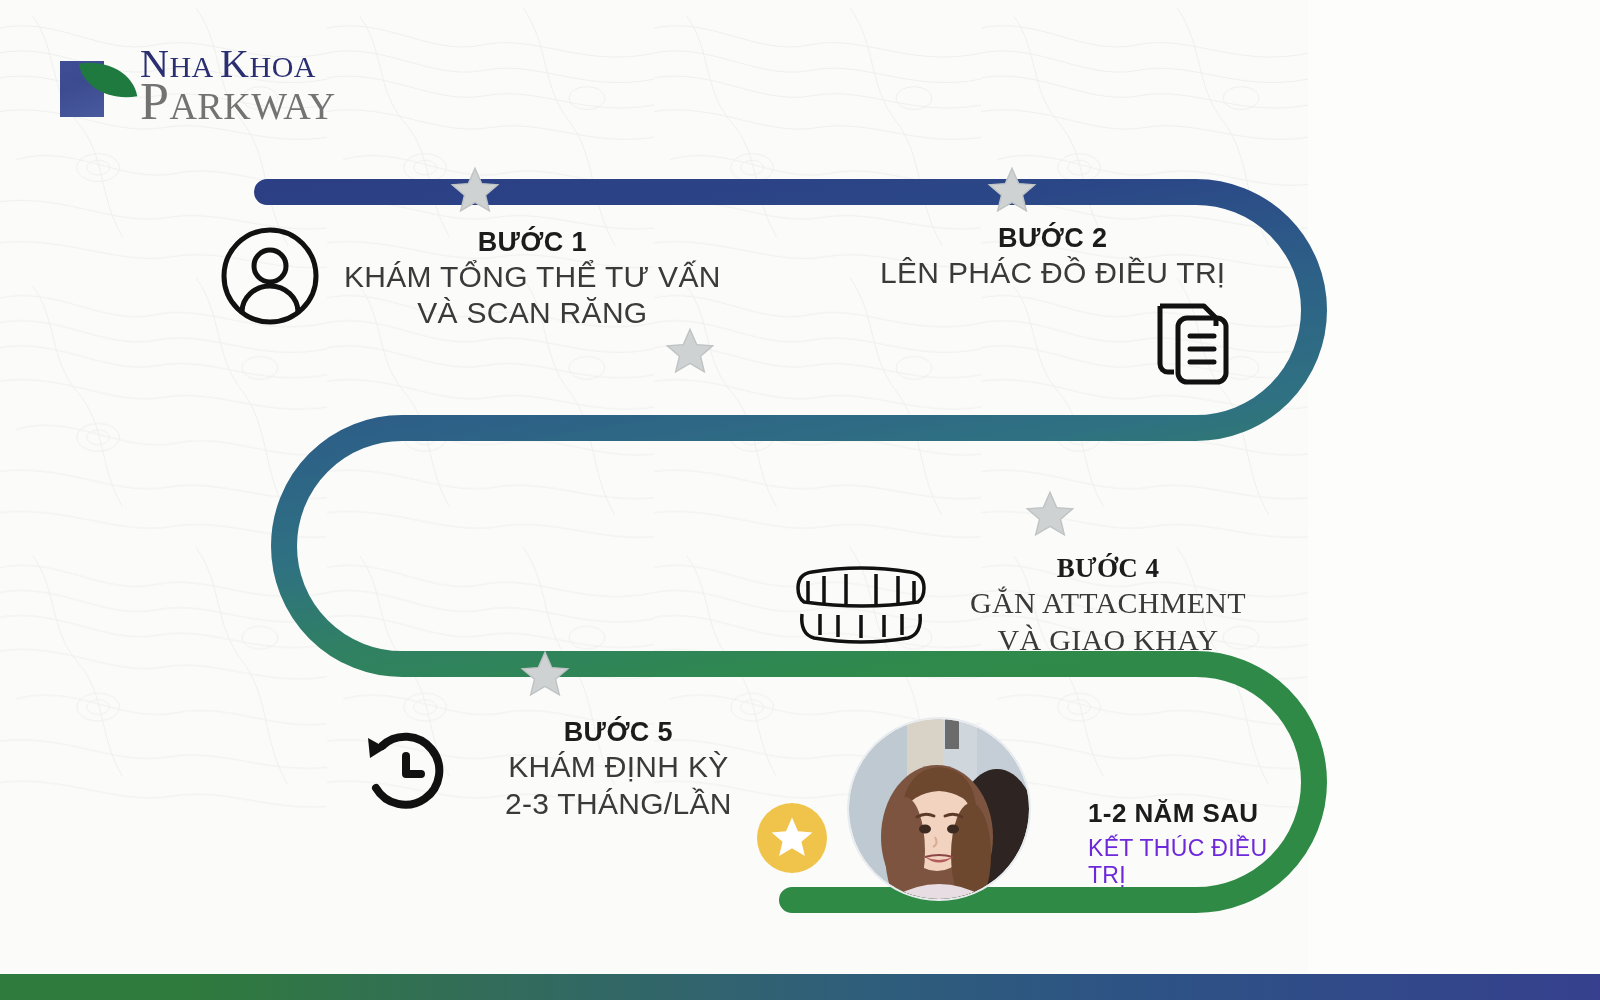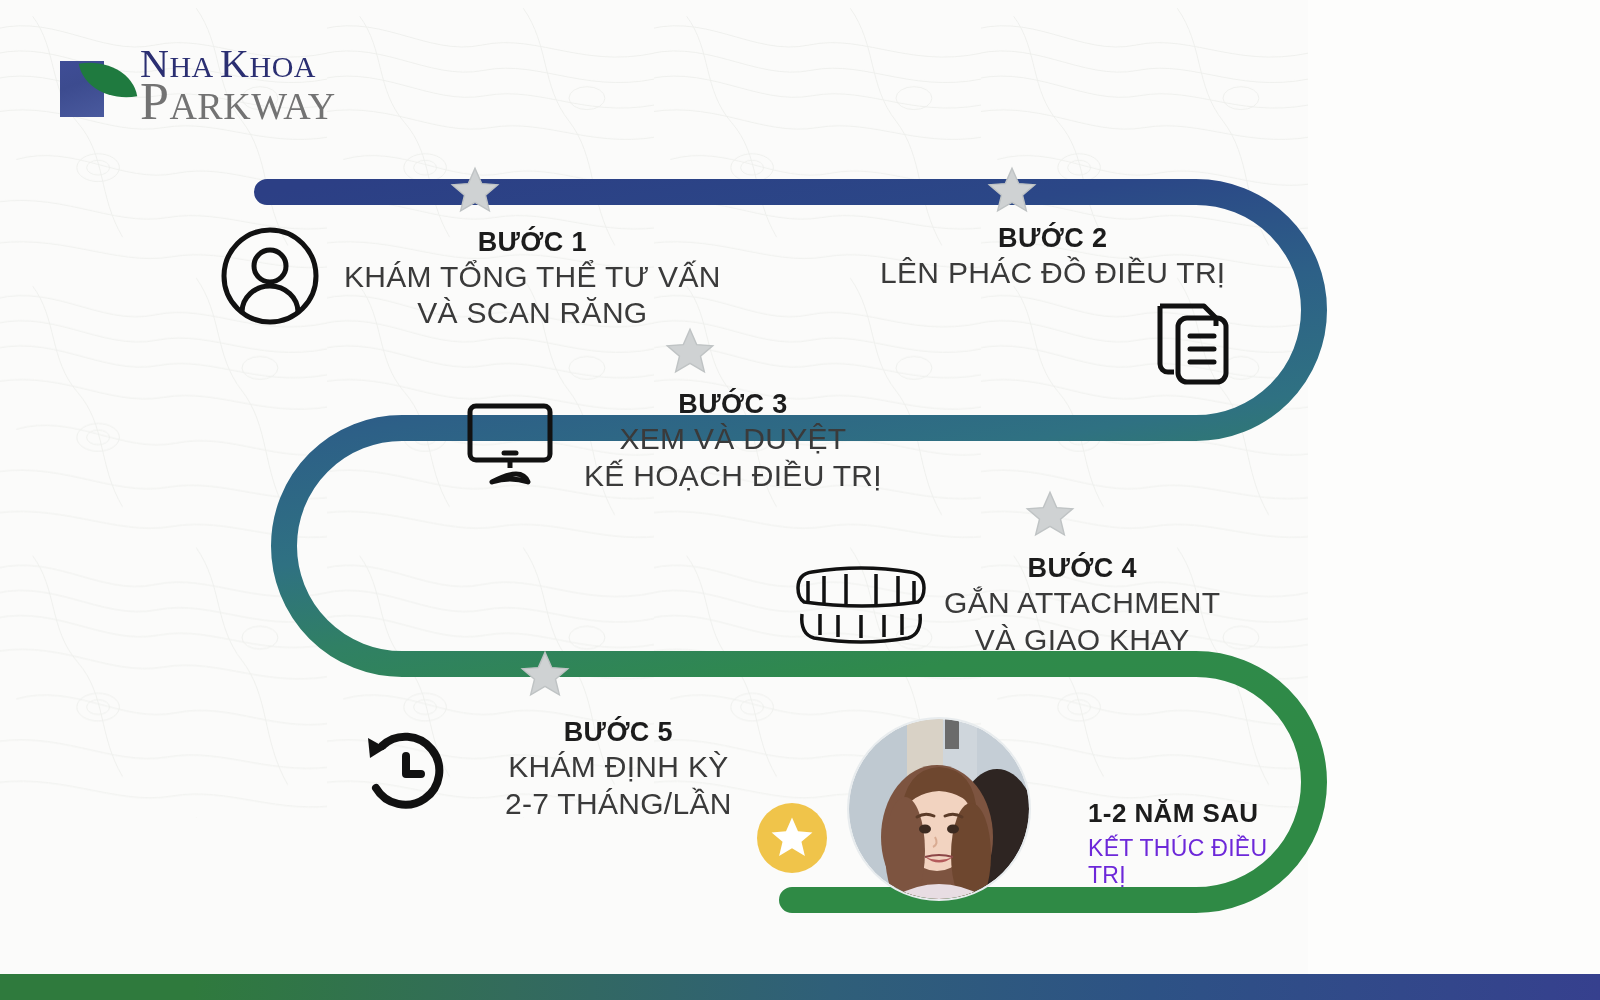--- a/index.html
+++ b/index.html
@@ -45,21 +45,21 @@
   .ta-center { text-align:center; }
 
   
   #step-1 { left:218px; top:224px; }
   #step-1 .step-text { margin-left:22px; }
   #step-2 { left:880px; top:222px;flex-direction:column; }
   #step-2 .step-text { margin-right:18px; }
   #step-3 { left:462px; top:388px; }
   #step-3 .step-text { margin-left:26px; }
   #step-4 { left:786px; top:552px; }
-  #step-4 .step-text { margin-left:8px; }
+  #step-4 .step-text { margin-left:34px;font-family:Liberation Serif, serif; }
   #step-5 { left:360px; top:716px;gap:29px; }
   #step-5 .step-text { margin-left:24px; }
 
   #final-block { position:absolute; left:1088px; top:798px; z-index:4; }
   #final-title { font-size:26px; font-weight:bold; color:#1c1c1c; letter-spacing:0.4px; }
   #final-sub { font-size:23px; color:#6d28d9; letter-spacing:0.3px; margin-top:6px; }
 
   
   #gold-badge {
     position:absolute; left:757px; top:803px; width:70px; height:70px;
@@ -178,35 +178,20 @@
         <path d="M20,14 h44 l12,12 v8" fill="none" stroke="#111" stroke-width="5" stroke-linejoin="round"></path>
         <path d="M20,14 v58 a8,8 0 0 0 8,8 h6" fill="none" stroke="#111" stroke-width="5" stroke-linejoin="round"></path>
         <rect x="38" y="26" width="48" height="64" rx="9" fill="none" stroke="#111" stroke-width="5"></rect>
         <line x1="50" y1="44" x2="74" y2="44" stroke="#111" stroke-width="5" stroke-linecap="round"></line>
         <line x1="50" y1="57" x2="74" y2="57" stroke="#111" stroke-width="5" stroke-linecap="round"></line>
         <line x1="50" y1="70" x2="74" y2="70" stroke="#111" stroke-width="5" stroke-linecap="round"></line>
       </svg>
     </div>
   </div>
 
-  <div class="step" id="step-3">
-    <div class="step-icon">
-      <svg width="96" height="96" viewBox="0 0 96 96">
-        <rect x="8" y="12" width="80" height="54" rx="6" fill="none" stroke="#111" stroke-width="5"></rect>
-        <line x1="42" y1="59" x2="54" y2="59" stroke="#111" stroke-width="5" stroke-linecap="round"></line>
-        <path d="M48,66 v8" stroke="#111" stroke-width="5"></path>
-        <path d="M30,88 q18,-6 36,0 q-6,-16 -36,0 Z" fill="none" stroke="#111" stroke-width="5" stroke-linejoin="round"></path>
-      </svg>
-    </div>
-    <div class="step-text ta-center">
-      <div class="step-title">BƯỚC 3</div>
-      <div class="step-line">XEM VÀ DUYỆT</div>
-      <div class="step-line">KẾ HOẠCH ĐIỀU TRỊ</div>
-    </div>
-  </div>
 
   <div class="step" id="step-4">
     <div class="step-icon">
       <svg width="150" height="92" viewBox="0 0 150 92">
         <g fill="none" stroke="#111" stroke-width="3.5" stroke-linejoin="round">
           <path d="M12,26 q0,-14 14,-16 q49,-8 98,0 q14,2 14,16 q0,10 -6,14 q-55,8 -114,0 q-6,-4 -6,-14 Z"></path>
           <path d="M60,12 v30 M90,12 v30"></path>
           <path d="M38,14 v27 M22,19 v22"></path>
           <path d="M112,14 v27 M128,19 v22"></path>
           <path d="M16,52 q-2,20 12,24 q47,8 94,0 q14,-4 12,-24"></path>
@@ -226,21 +211,21 @@
     <div class="step-icon">
       <svg width="92" height="92" viewBox="0 0 92 92">
         <path d="M22,20 a34,34 0 1 1 -6,42" fill="none" stroke="#111" stroke-width="8" stroke-linecap="round"></path>
         <path d="M8,12 L26,22 L10,32 Z" fill="#111"></path>
         <path d="M46,30 v18 h15" fill="none" stroke="#111" stroke-width="8" stroke-linecap="round" stroke-linejoin="round"></path>
       </svg>
     </div>
     <div class="step-text ta-center">
       <div class="step-title">BƯỚC 5</div>
       <div class="step-line">KHÁM ĐỊNH KỲ</div>
-      <div class="step-line">2-7 THÁNG/LẦN</div>
+      <div class="step-line">2-3 THÁNG/LẦN</div>
     </div>
   </div>
 
   <div id="gold-badge">
     <svg width="46" height="46" viewBox="-18 -18 36 36">
       <path d="M0,-16 L4.7,-5.2 L16,-4.4 L7.4,3 L10.1,14 L0,8 L-10.1,14 L-7.4,3 L-16,-4.4 L-4.7,-5.2 Z" fill="#ffffff"></path>
     </svg>
   </div>
 
   <div id="portrait">

